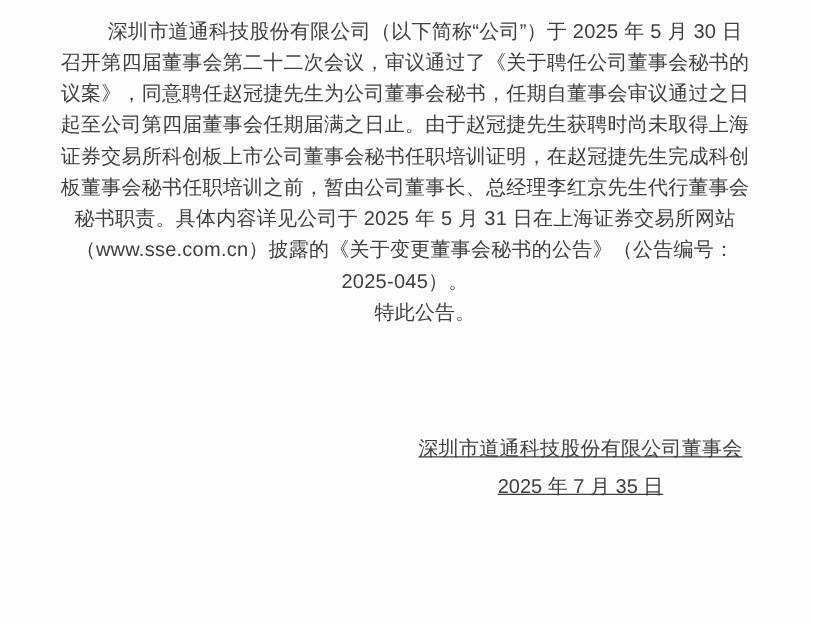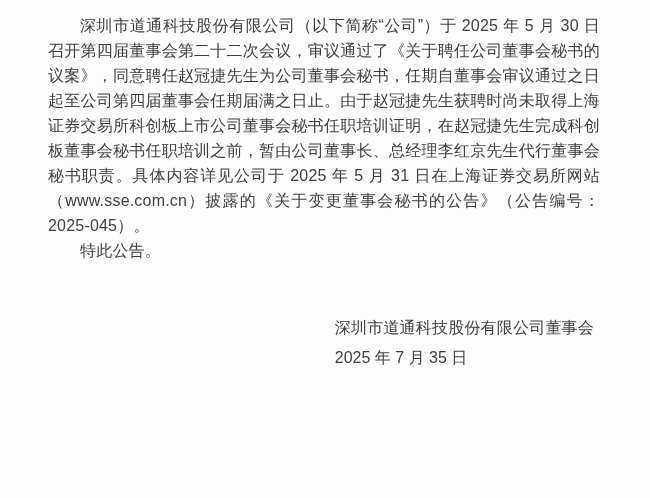--- a/index.html
+++ b/index.html
@@ -21,27 +21,29 @@
     padding: 13px 50px 0 48px;
     font-size: 16px;
     line-height: 25px;
     text-align: justify;
     text-justify: inter-ideograph;
   }
   .content p {
     margin: 0;
     text-indent: 2em;
     letter-spacing: 0.2px;
+    text-align: center;
   }
   .para-2 { margin-top: 20px; }
   .closing { margin-top: 11px; text-align: left; }
   .sig-block {
     display: table;
-    margin: 52px 6px 0 auto;
-    text-align: left;
+    margin: 84px 6px 0 auto;
+    text-align: center;
+    text-decoration: underline;
   }
   .sig-company {
     font-size: 16px;
     line-height: 25px;
     letter-spacing: 0.2px;
     white-space: nowrap;
   }
   .sig-date {
     margin-top: 5px;
     font-size: 16px;

